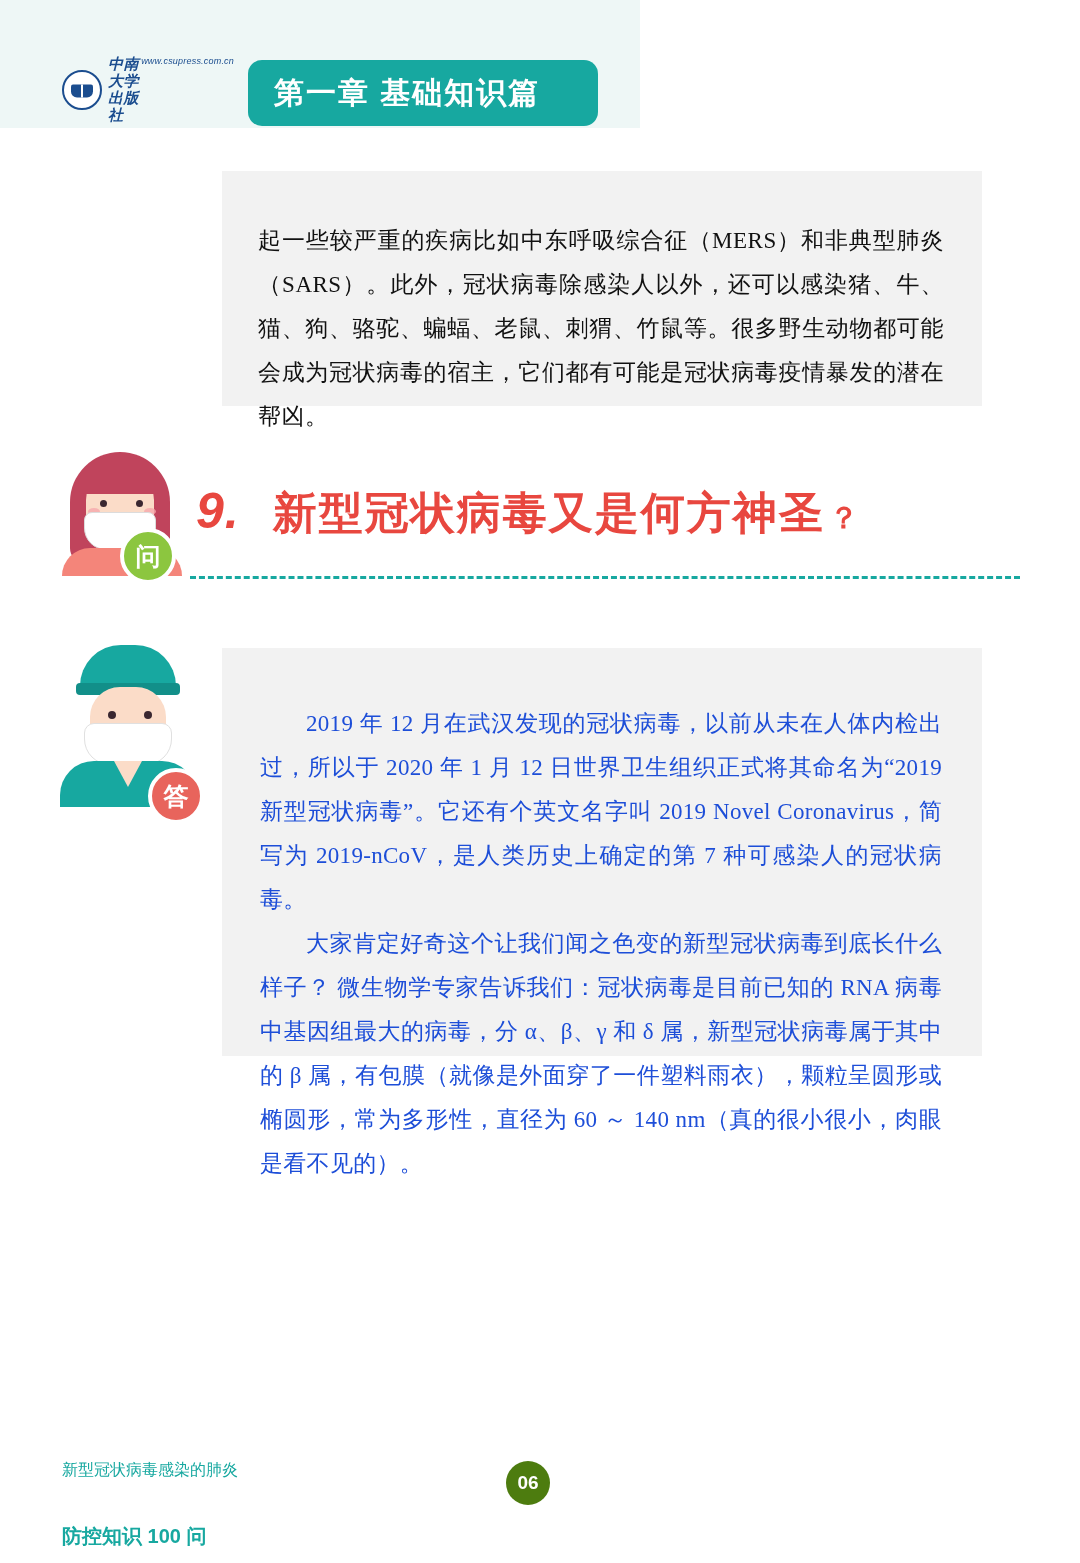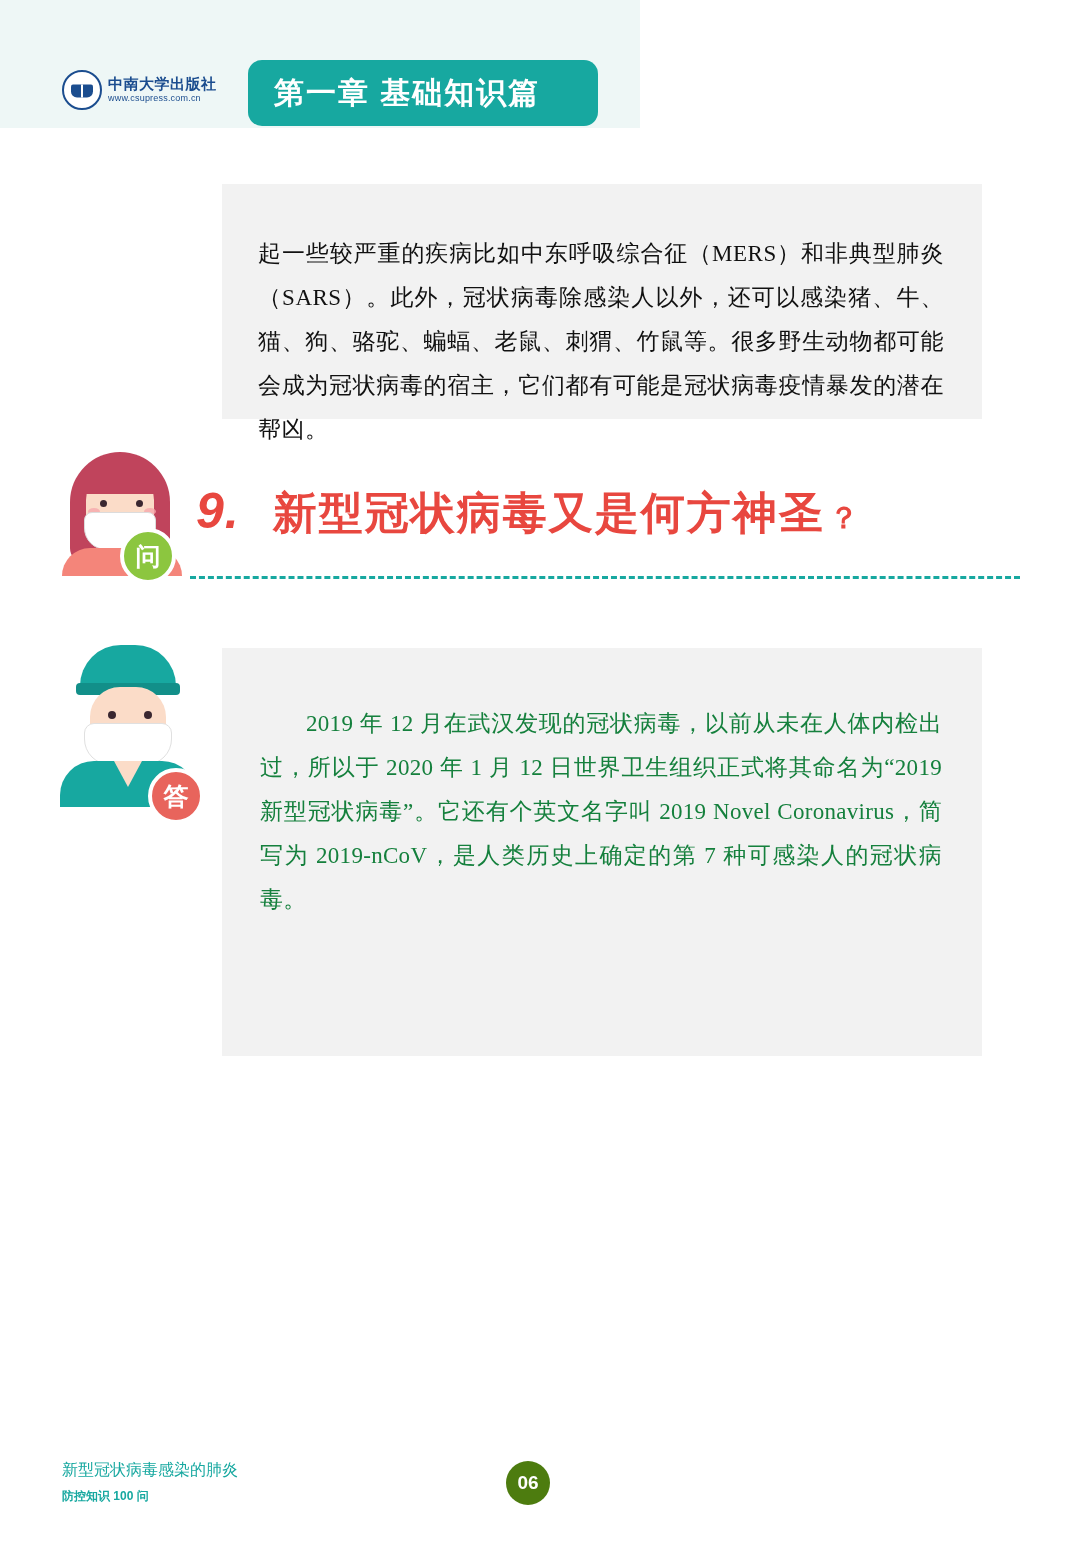--- a/index.html
+++ b/index.html
@@ -67,23 +67,24 @@
     position: absolute;
     left: 50%;
     top: 54%;
     transform: translate(-50%, -50%);
     width: 2px;
     height: 13px;
     background: #ffffff;
   }
   .logo-text {
     display: flex;
-    flex-direction: column;
+    flex-direction: row;
     justify-content: center;
     line-height: 1.15;
+    font-style: italic;
   }
   .logo-name {
     font-family: "Liberation Serif", serif;
     font-size: 15px;
     color: #1b4d8f;
     font-weight: bold;
     letter-spacing: 0.5px;
   }
   .logo-url {
     font-family: "Liberation Sans", sans-serif;
@@ -113,21 +114,21 @@
   }
 
   
   .gray-box {
     position: absolute;
     background: #f2f2f2;
     box-sizing: border-box;
   }
   .box-top {
     left: 222px;
-    top: 184px;
+    top: 171px;
     width: 760px;
     height: 235px;
     padding: 48px 38px 0 36px;
   }
   .box-top p {
     margin: 0;
     font-size: 23px;
     line-height: 44px;
     color: #111111;
     text-align: justify;
@@ -363,21 +364,21 @@
     left: 222px;
     top: 648px;
     width: 760px;
     height: 408px;
     padding: 54px 40px 0 38px;
   }
   .box-answer p {
     margin: 0;
     font-size: 23px;
     line-height: 44px;
-    color: #15803d;
+    color: #1d4ed8;
     text-align: justify;
     text-indent: 2em;
     letter-spacing: 0.3px;
   }
 
   
   .footer {
     position: absolute;
     left: 0;
     bottom: 46px;
@@ -387,21 +388,21 @@
   }
   .footer-title {
     position: absolute;
     left: 62px;
     top: 0;
     font-family: "Liberation Sans", sans-serif;
     color: #17a8a0;
     line-height: 26px;
   }
   .footer-title .l1 { font-size: 16px; }
-  .footer-title .l2 { font-size: 12px; font-weight: bold; }
+  .footer-title .l2 { font-size: 20px; font-weight: bold; margin-top: 40px; }
   .page-number {
     position: absolute;
     left: 506px;
     top: 4px;
     width: 44px;
     height: 44px;
     background: #4d7c0f;
     border-radius: 50%;
     display: flex;
     align-items: center;
@@ -467,20 +468,21 @@
   <div class="eye r"></div>
   <div class="mask"></div>
   <div class="body"></div>
   <div class="collar"></div>
 </div>
 
 <div class="badge badge-answer">答</div>
 
 <div class="gray-box box-answer">
   <p>2019 年 12 月在武汉发现的冠状病毒，以前从未在人体内检出过，所以于 2020 年 1 月 12 日世界卫生组织正式将其命名为“2019 新型冠状病毒”。它还有个英文名字叫 2019 Novel Coronavirus，简写为 2019-nCoV，是人类历史上确定的第 7 种可感染人的冠状病毒。</p>
+  <p>大家肯定好奇这个让我们闻之色变的新型冠状病毒到底长什么样子？ 微生物学专家告诉我们：冠状病毒是目前已知的 RNA 病毒中基因组最大的病毒，分 α、β、γ 和 δ 属，新型冠状病毒属于其中的 β 属，有包膜（就像是外面穿了一件塑料雨衣），颗粒呈圆形或椭圆形，常为多形性，直径为 60 ～ 140 nm（真的很小很小，肉眼是看不见的）。</p>
 </div>
 
 <div class="footer">
   <div class="footer-title">
     <div class="l1">新型冠状病毒感染的肺炎</div>
     <div class="l2">防控知识 100 问</div>
   </div>
   <div class="page-number">06</div>
 </div>
 

